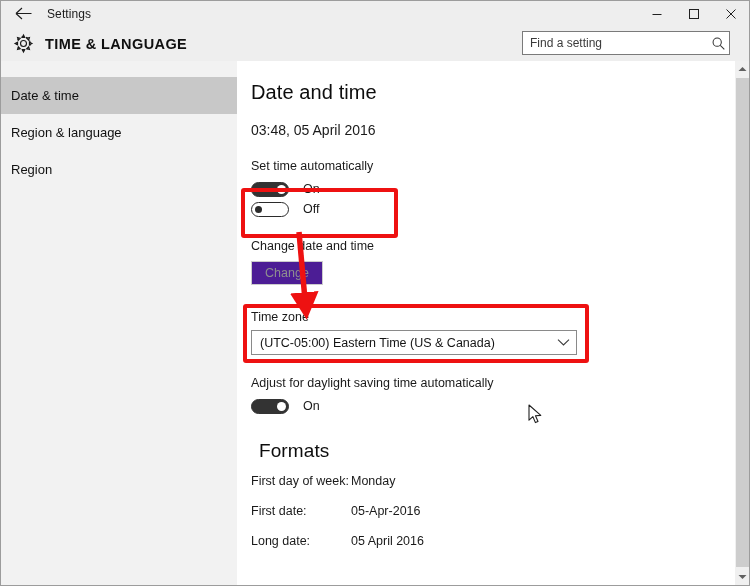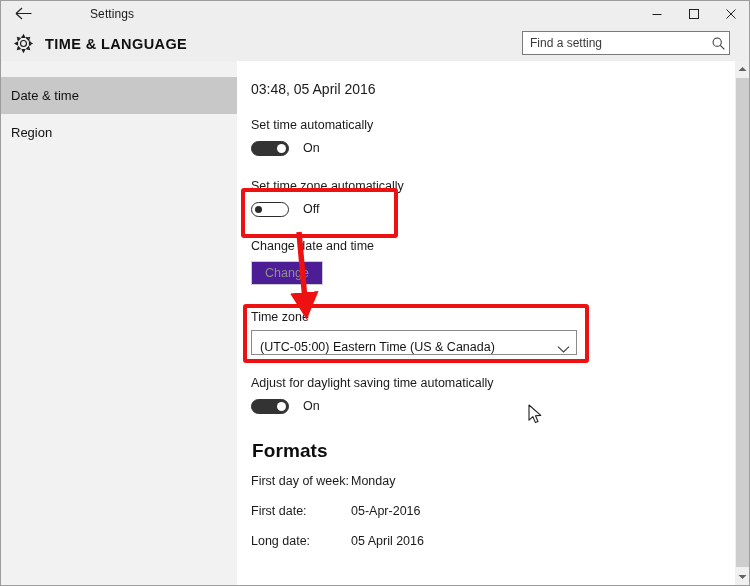--- a/index.html
+++ b/index.html
@@ -35,21 +35,20 @@
   }
 
   
   .titlebar {
     height: 25px;
     background: #eeeeee;
     display: flex;
     align-items: center;
     flex: none;
     position: relative;
-    gap: 43px;
   }
   .back-btn {
     width: 44px;
     height: 25px;
     display: flex;
     align-items: center;
     justify-content: center;
     color: #1c1c1c;
   }
   .back-btn svg { display:block; }
@@ -175,22 +174,22 @@
   .h1 {
     font-size: 20px;
     color: #0d0d0d;
     font-weight: normal;
     margin: 0 0 18px 0;
     letter-spacing: 0.1px;
   }
   .h2 {
     font-size: 19px;
     color: #0d0d0d;
-    font-weight: bold;
-    margin: 0 0 12px 1px;
+    font-weight: normal;
+    margin: 0 0 12px 8px;
     letter-spacing: 0.1px;
   }
   .clock-line {
     font-size: 14px;
     color: #1a1a1a;
     margin-bottom: 21px;
   }
   .setting-label {
     font-size: 12.5px;
     color: #1a1a1a;
@@ -256,21 +255,21 @@
   }
 
   
   .combo {
     width: 326px;
     height: 25px;
     background: #ffffff;
     border: 1px solid #8a8a8a;
     box-sizing: border-box;
     display: flex;
-    align-items: flex-end;
+    align-items: center;
     position: relative;
   }
   .combo-text {
     font-size: 12.5px;
     color: #141414;
     padding-left: 8px;
     flex: 1;
     white-space: nowrap;
     overflow: hidden;
   }
@@ -430,39 +429,42 @@
       </div>
     </div>
 
     <div class="body-row">
 
       <div class="sidebar">
         <div class="nav-item selected">
           <span>Date &amp; time</span>
         </div>
         <div class="nav-item">
+          <span>Region &amp; language</span>
+        </div>
+        <div class="nav-item">
           <span>Region</span>
         </div>
       </div>
 
       <div class="content-wrap">
         <div class="content">
 
+          <h1 class="h1">Date and time</h1>
 
           <div class="clock-line">03:48, 05 April 2016</div>
 
           <div class="setting-label">Set time automatically</div>
           <div class="toggle-row">
             <div class="switch on">
               <div class="knob"></div>
             </div>
             <div class="toggle-state">On</div>
           </div>
 
-          <div class="setting-label" style="margin-top:21px;">Set time zone automatically</div>
           <div class="toggle-row">
             <div class="switch off">
               <div class="knob"></div>
             </div>
             <div class="toggle-state">Off</div>
           </div>
 
           <div class="setting-label" style="margin-top:20px;">Change date and time</div>
           <div class="btn-disabled">
             <span>Change</span>

